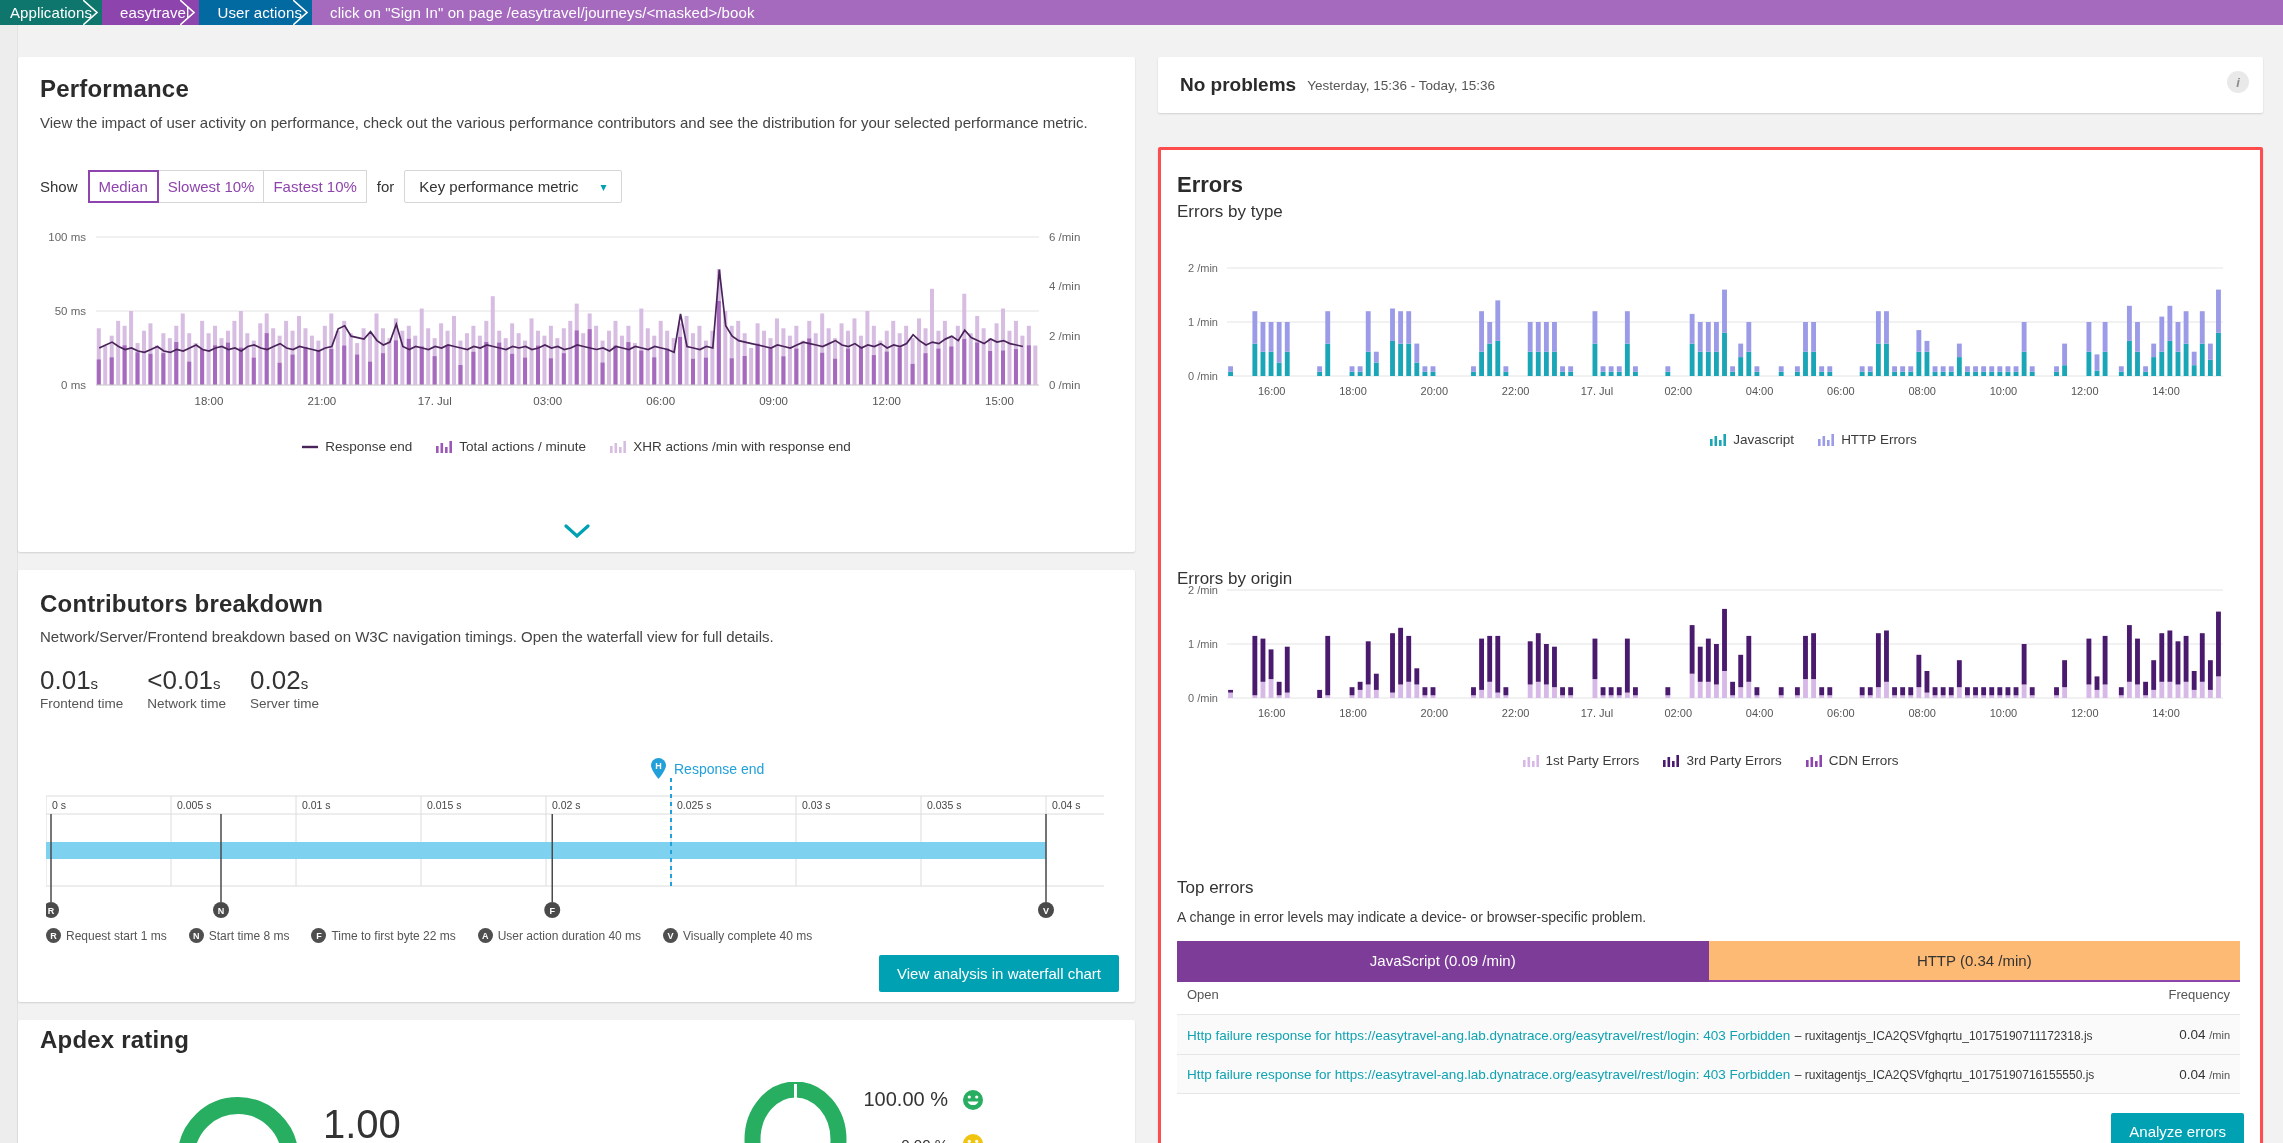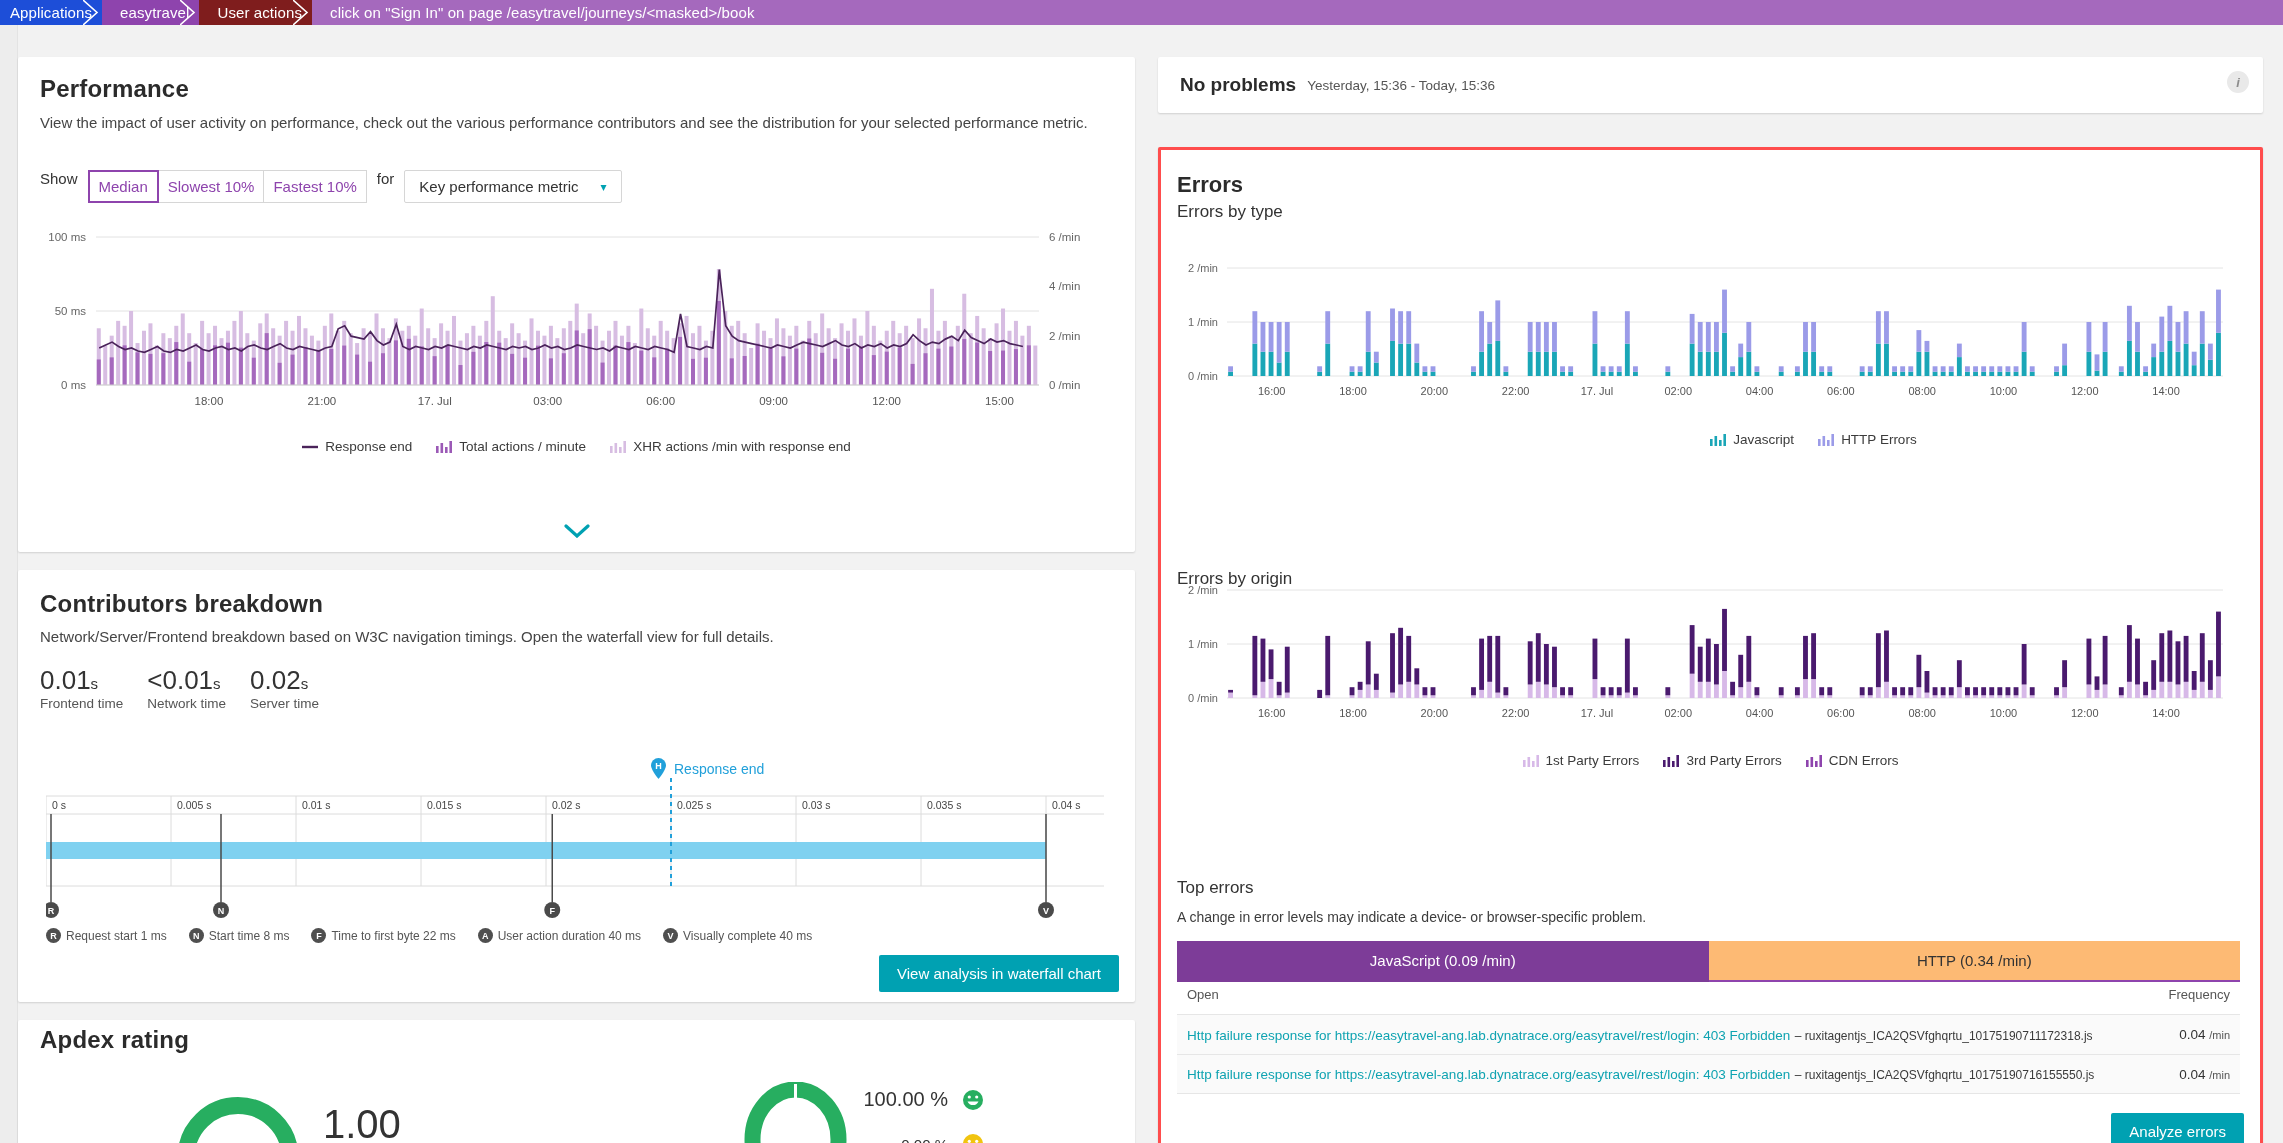--- a/index.html
+++ b/index.html
@@ -14,23 +14,23 @@
   
   .breadcrumb {
     position: absolute; top: 0; left: 0; width: 2283px; height: 25px;
     display: flex; align-items: stretch; background: #9b59b6;
   }
   .crumb {
     position: relative; display: flex; align-items: center;
     color: #fff; font-size: 15px; padding: 0 10px 0 18px;
     white-space: nowrap; letter-spacing: .1px;
   }
-  .crumb.c0 { background: #1d4ed8; padding-left: 10px; }
+  .crumb.c0 { background: #0f766e; padding-left: 10px; }
   .crumb.c1 { background: #8e44ad; }
-  .crumb.c2 { background: #7f1d1d; justify-content: center; }
+  .crumb.c2 { background: #0369a1; justify-content: center; }
   .crumb.c3 { background: #a569bd; flex: 1; }
   .crumb .arrow {
     position: absolute; right: -1px; top: 0; height: 100%; width: 20px;
     overflow: hidden; z-index: 3; pointer-events: none;
   }
   .crumb .arrow svg { display: block; }
 
   
   .content-left {
     position: absolute; top: 25px; left: 0; width: 1146px; height: 1118px;
@@ -44,21 +44,21 @@
     position: absolute; background: #fff; border-radius: 2px;
     box-shadow: 0 1px 2px rgba(0,0,0,.14);
     margin-top: 32px;
   }
 
   
   #perf-card { left: 18px; top: 0px; width: 1117px; height: 495px; }
   .sec-title { font-size: 24px; color: #2b2b2b; font-weight: 600; letter-spacing: .2px; }
   .sec-sub { font-size: 15px; color: #454545; }
 
-  .show-row { display: flex; gap: 10px; }
+  .show-row { display: flex; align-items: center; gap: 10px; }
   .lbl { font-size: 15px; color: #333; }
   .btn-group { display: flex; }
   .seg {
     border: 1px solid #d6d6d6; background: #fff; color: #8e44ad;
     font-size: 15px; padding: 6px 9px; cursor: pointer;
     font-family: "Liberation Sans", sans-serif; white-space: nowrap;
   }
   .seg + .seg { border-left: none; }
   .seg.active { border: 2px solid #8e44ad; color: #8e44ad; z-index: 2; }
   .select {

